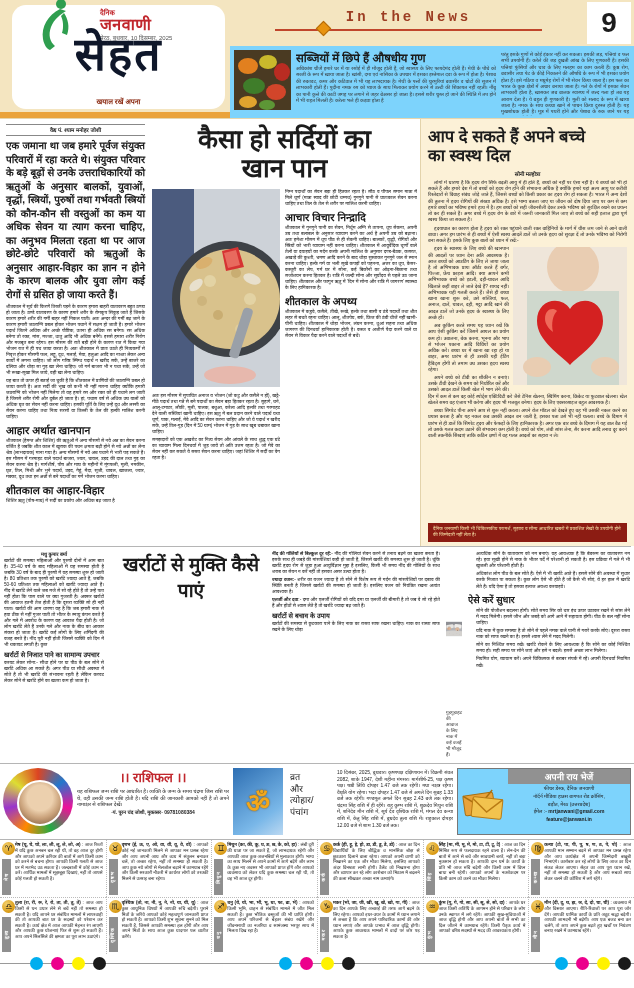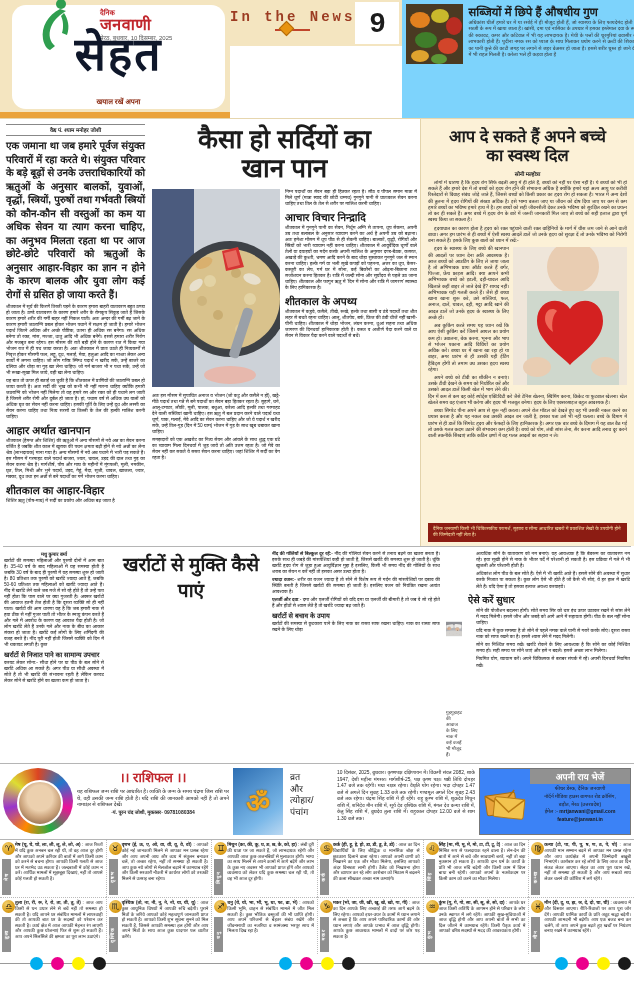--- a/index.html
+++ b/index.html
@@ -10,21 +10,21 @@
 .mast-left{width:230px;flex:none;background:#f4e5c0;position:relative}
 .mast-white{position:absolute;left:12px;right:5px;top:5px;bottom:9px;background:#fff;border-radius:14px}
 .yoga{position:absolute;left:34px;top:-3px;width:42px;height:54px;z-index:2}
 .paper-block{position:absolute;left:88px;top:3px;text-align:left}
 .daily{color:#c1272d;font-size:7px;font-weight:bold}
 .paper{color:#c1272d;font-size:16px;font-weight:bold;letter-spacing:.5px;line-height:1}
 .dateline{font-size:6px;color:#555;margin-top:1px}
 .logo{position:absolute;left:0;right:0;top:24px;text-align:center;font-size:46px;line-height:1.1;font-weight:bold;color:#0f172a;letter-spacing:2px}
 .tagline{position:absolute;left:0;right:0;bottom:3px;text-align:center;font-size:7px;font-weight:bold;color:#8a2a12}
 .orange-bar{position:absolute;left:0;bottom:0;width:100%;height:6px;background:#eaa33b}
-.mast-right{flex:1;display:flex;min-width:0}
+.mast-right{flex:1;display:flex;flex-direction:column;min-width:0}
 .news-strip{height:46px;background:#f4e5c0;display:flex;align-items:flex-start;position:relative;flex:none}
 .banner-wrap{flex:1;text-align:center;padding-top:9px}
 .banner{font-family:"Liberation Mono","DejaVu Sans Mono",monospace;font-size:14px;letter-spacing:3px;color:#9c3c22;font-weight:bold}
 .banner-line{position:relative;height:2px;background:#c0452b;margin:4px 45px 0 45px}
 .diamond{position:absolute;left:16%;top:-6px;width:11px;height:11px;background:#e8930f;border:1px solid #b36a08;transform:rotate(45deg)}
 .pagenum{width:44px;height:42px;background:#fff;margin:2px 3px 0 0;text-align:center;font-size:28px;font-weight:bold;line-height:42px;flex:none}
 .veg{flex:1;display:flex;gap:5px;background:#7dd3fc;padding:4px 5px 2px 4px;min-height:0}
 .veg-img{width:57px;height:60px;flex:none}
 .veg-main{width:200px;flex:none;overflow:hidden}
 .veg-main h2{font-size:11.5px;margin-bottom:1px}
@@ -38,21 +38,21 @@
 .psm{font-size:4.7px;line-height:1.28;text-align:justify;color:#222;margin-bottom:2px}
 .ma-h{font-size:10.5px;margin:3px 0 1px;font-weight:bold}
 .ma-center{width:270px;flex:none;display:flex;flex-direction:column;padding:4px 3px 2px 2px;overflow:hidden}
 .ma-title{text-align:center;font-weight:bold;font-size:26px;line-height:1.1;margin:2px 0 7px}
 .ma-cols{display:flex;gap:5px;flex:1;min-height:0;overflow:hidden}
 .ma-imgcol{width:128px;flex:none;overflow:hidden}
 .bowl{width:128px;height:198px;margin-bottom:2px}
 .ma-col3{flex:1;overflow:hidden}
 
 .heart-box{flex:1;background:#fcf1d7;border-left:1px solid #e3d3ab;padding:6px 7px 4px;display:flex;flex-direction:column;overflow:hidden;min-width:0}
-.hb-title{text-align:center;font-size:16.5px;font-weight:bold;line-height:1.18;margin:2px 0 4px}
+.hb-title{font-size:16.5px;font-weight:bold;line-height:1.18;margin:2px 0 4px}
 .hb-by{text-align:center;font-size:5.5px;font-weight:bold;margin-bottom:2px}
 .hb-body{flex:1;overflow:hidden;min-height:0}
 .hb-body p{font-size:4.8px;line-height:1.3;text-align:justify;margin-bottom:2px;text-indent:6px}
 .heart-img{float:right;width:114px;height:138px;margin:1px 0 3px 4px}
 .hb-disc{background:#8c1c13;color:#f3dca4;font-size:4.7px;line-height:1.4;padding:3px 5px;margin-top:2px;flex:none}
 .divider{height:1px;background:#b5b5b5;margin:0 3px;flex:none}
 
 .snore{display:flex;height:216px;flex:none;padding:4px 4px 2px;gap:6px;overflow:hidden}
 .sn-col1{width:100px;flex:none;overflow:hidden}
 .sn-by{text-align:center;font-size:5px;font-weight:bold;margin-bottom:1px}
@@ -73,21 +73,21 @@
 .bstrip{display:flex;height:76px;flex:none;border-top:1px solid #b5b5b5;padding:4px 3px;gap:4px}
 .wheel{width:70px;height:66px;flex:none;border-radius:50%;background:conic-gradient(#d42,#27c,#e19,#2a4,#f80,#93c,#dd3,#d42);position:relative}
 .wheel::after{content:"";position:absolute;left:14px;top:12px;width:42px;height:42px;border-radius:50%;background:radial-gradient(circle at 50% 38%,#ecd0ae 0 38%,#caa27b 60%,#6b4a2e 100%);border:2px solid #fff}
 .rash{width:152px;flex:none;text-align:center;overflow:hidden}
 .rash-title{color:#c1272d;font-size:13px;font-weight:bold}
 .rash p{font-size:5px;line-height:1.3;text-align:justify;margin-top:2px}
 .rash-credit{font-size:5px;font-weight:bold;margin-top:1px}
 .om-tile{width:50px;flex:none;background:linear-gradient(145deg,#2e6fb3,#79b7e8 70%,#bcd9f2);display:flex;align-items:center;justify-content:center;font-size:26px;font-weight:bold;color:#f2a71b;text-shadow:0 0 2px #7a4a00}
 .vrat-label{width:46px;flex:none;font-size:9px;font-weight:normal;line-height:1.3;padding:4px 0 0 3px}
 .panch{flex:1;font-size:4.9px;line-height:1.34;text-align:justify;overflow:hidden;padding-top:2px;min-width:0}
-.rai{width:152px;flex:none;border:1px solid #777;display:flex;background:#3b82f6}
+.rai{width:174px;flex:none;border:1px solid #777;display:flex;background:#7dd3fc}
 .rai-env{width:50px;flex:none;display:flex;align-items:center;justify-content:center}
 .rai-body{flex:1;min-width:0;overflow:hidden}
 .rai-title{background:#919191;color:#fff;text-align:center;font-size:9px;font-weight:bold;padding:1px 0}
 .rai-body p{font-size:5px;text-align:center;line-height:1.35;margin-top:1px}
 .rai-email{font-weight:bold}
 
 .horo{display:grid;grid-template-columns:repeat(6,1fr);border-top:1px solid #b5b5b5;flex:none}
 .hcell{height:57px;padding:2px 3px 1px 2px;overflow:hidden;position:relative;border-left:1px dotted #bbb}
 .hcell:nth-child(6n+1){border-left:none}
 .hcell:nth-child(n+7){border-top:1px dotted #bbb}

